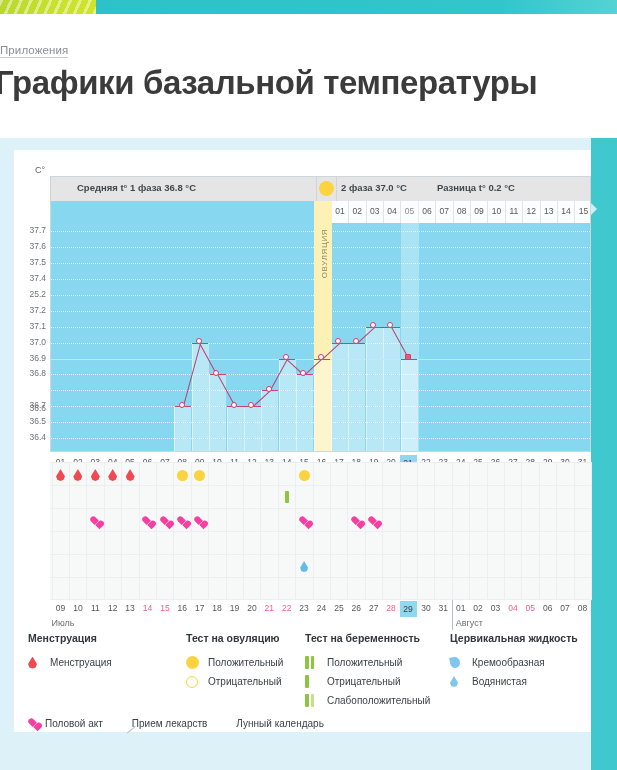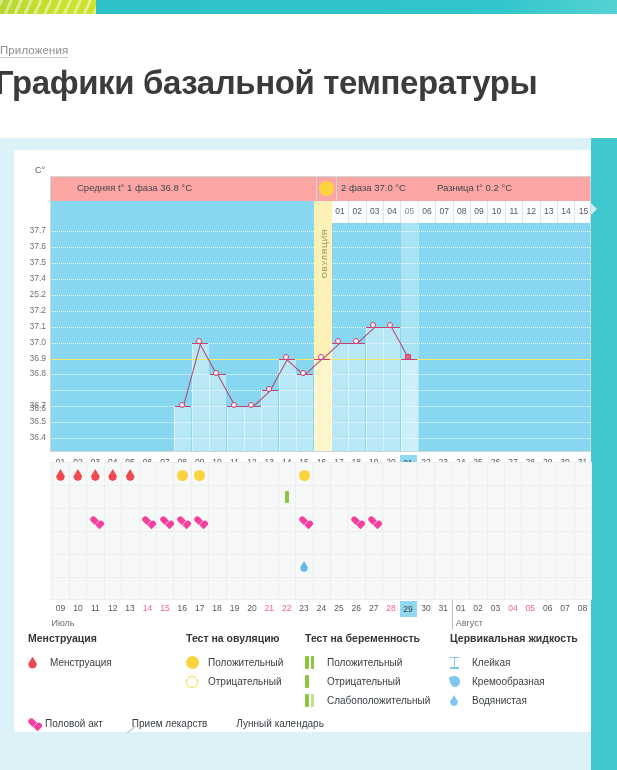--- a/index.html
+++ b/index.html
@@ -48,21 +48,21 @@
 
   
   .chart-wrap { position: absolute; left: 0; top: 12px; width: 577px; height: 310px; }
   .yaxis { position: absolute; left: 0; top: 0; width: 36px; height: 310px; }
   .yaxis .ylab {
     position: absolute; right: 4px; font-size: 8.5px; color: #6e7276; text-align: right; white-space: nowrap;
   }
   .yaxis .ytitle { position: absolute; right: 5px; top: 3px; font-size: 9px; color: #5d6367; }
 
   .plotbox { position: absolute; left: 36px; top: 14px; width: 541px; height: 276px; border: 1px solid #cfd6da; background: #fff; }
-  .phase-header { position: absolute; left: 0; top: 0; width: 539px; height: 24px; background: #fca5a5; }
+  .phase-header { position: absolute; left: 0; top: 0; width: 539px; height: 24px; background: #e5e5e5; font-weight: bold; }
   .phase1-label { position: absolute; left: 26px; top: 5px; font-size: 9.5px; color: #41474b; white-space: nowrap; }
   .phase2-label { position: absolute; left: 290px; top: 5px; font-size: 9.5px; color: #41474b; white-space: nowrap; }
   .phase-diff { position: absolute; left: 386px; top: 5px; font-size: 9.5px; color: #41474b; white-space: nowrap; }
   .ovu-dot-top { position: absolute; left: 268px; top: 4px; width: 15px; height: 15px; border-radius: 50%; background: #fdd43f; }
   .phase-sep { position: absolute; left: 265px; top: 0; width: 1px; height: 24px; background: #cfd6da; }
   .phase-sep2 { position: absolute; left: 285px; top: 0; width: 1px; height: 24px; background: #cfd6da; }
 
   .plot { position: absolute; left: 0; top: 24px; width: 539px; height: 250px; background: #86d7ef; overflow: hidden; }
   .grid-line { position: absolute; left: 0; width: 539px; height: 0;
     border-top: 1px dotted rgba(255,255,255,.85); }
@@ -493,28 +493,20 @@
               <i class="pale"></i>
             </span>
           </div>
           <div class="lg-txt">Слабоположительный</div>
         </div>
       </div>
       <div class="lg-col" style="left: 422px;">
         <div class="lg-title">Цервикальная жидкость</div>
         <div class="lg-row">
           <div class="lg-ico">
-            <span class="ic-sticky">
-              <i></i>
-            </span>
-          </div>
-          <div class="lg-txt">Клейкая</div>
-        </div>
-        <div class="lg-row">
-          <div class="lg-ico">
             <span class="ic-creamy"></span>
           </div>
           <div class="lg-txt">Кремообразная</div>
         </div>
         <div class="lg-row">
           <div class="lg-ico">
             <span class="ic-watery"></span>
           </div>
           <div class="lg-txt">Водянистая</div>
         </div>

